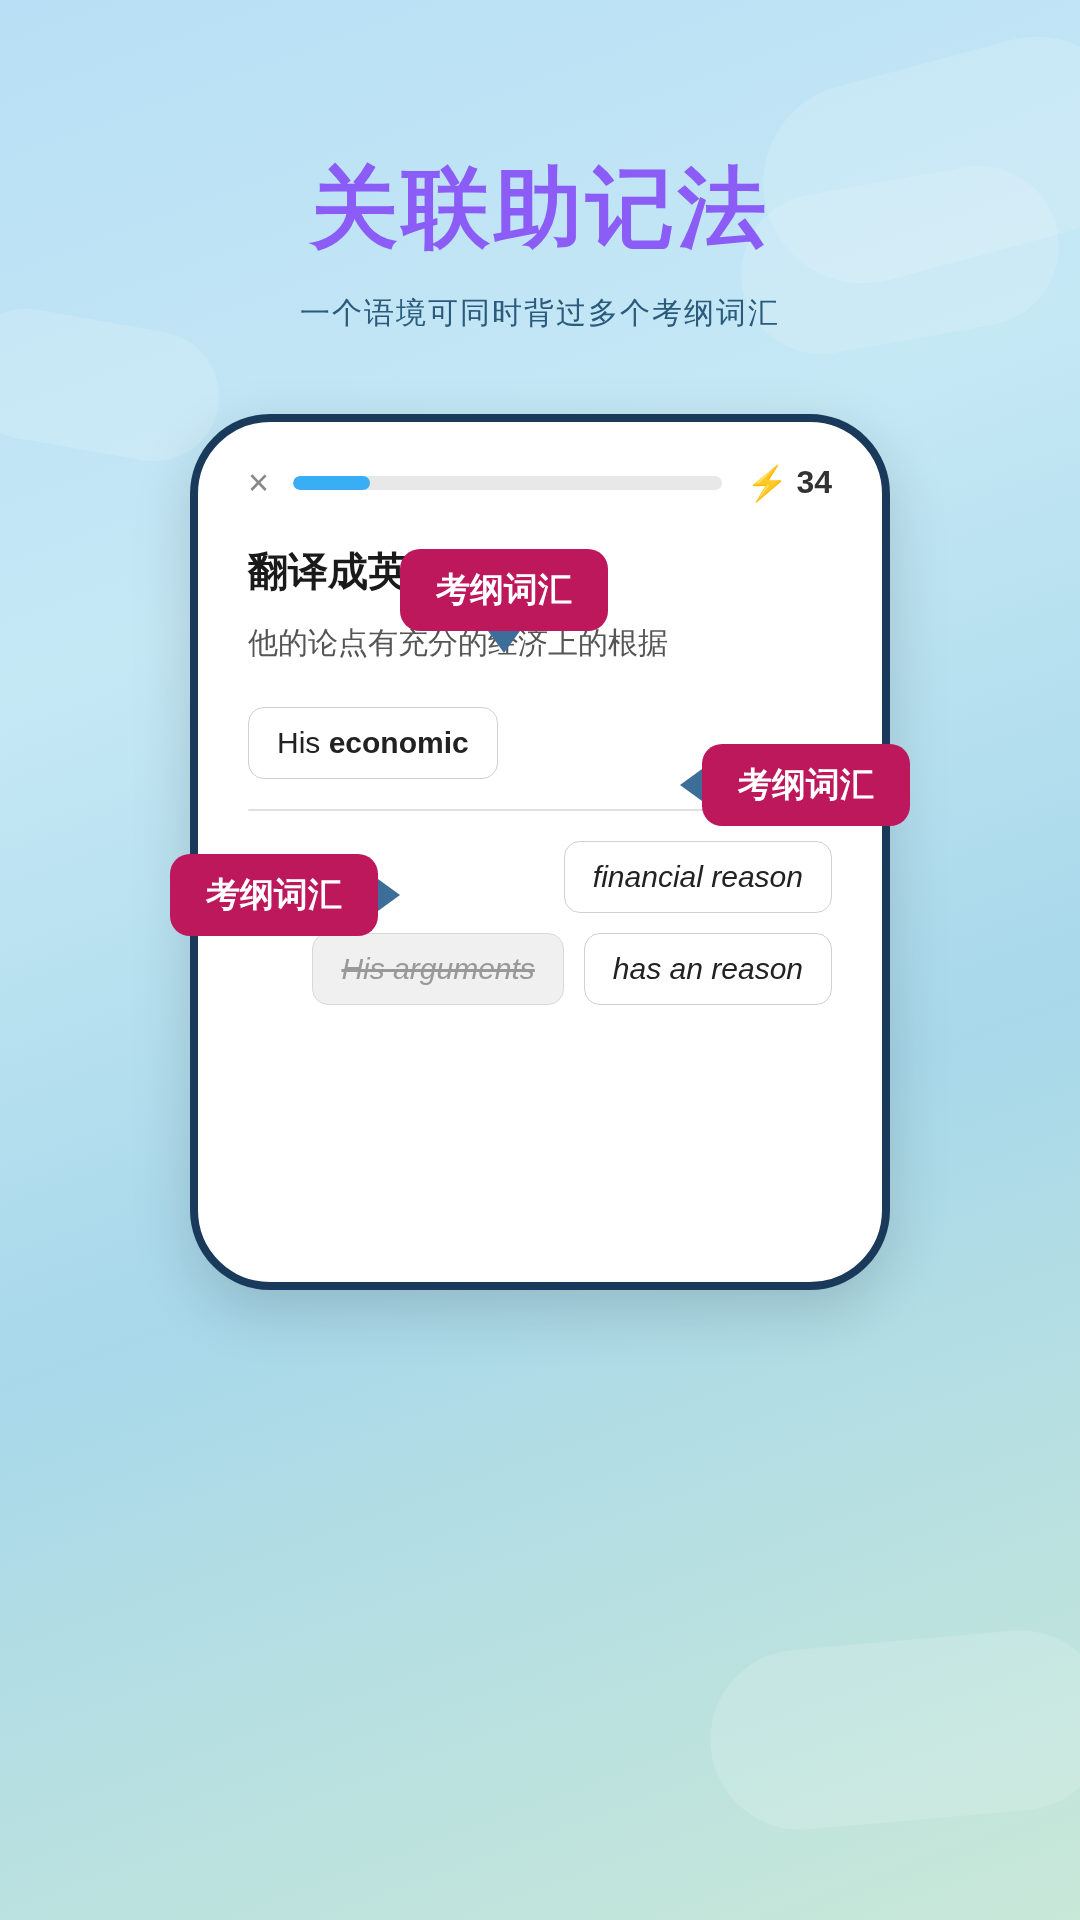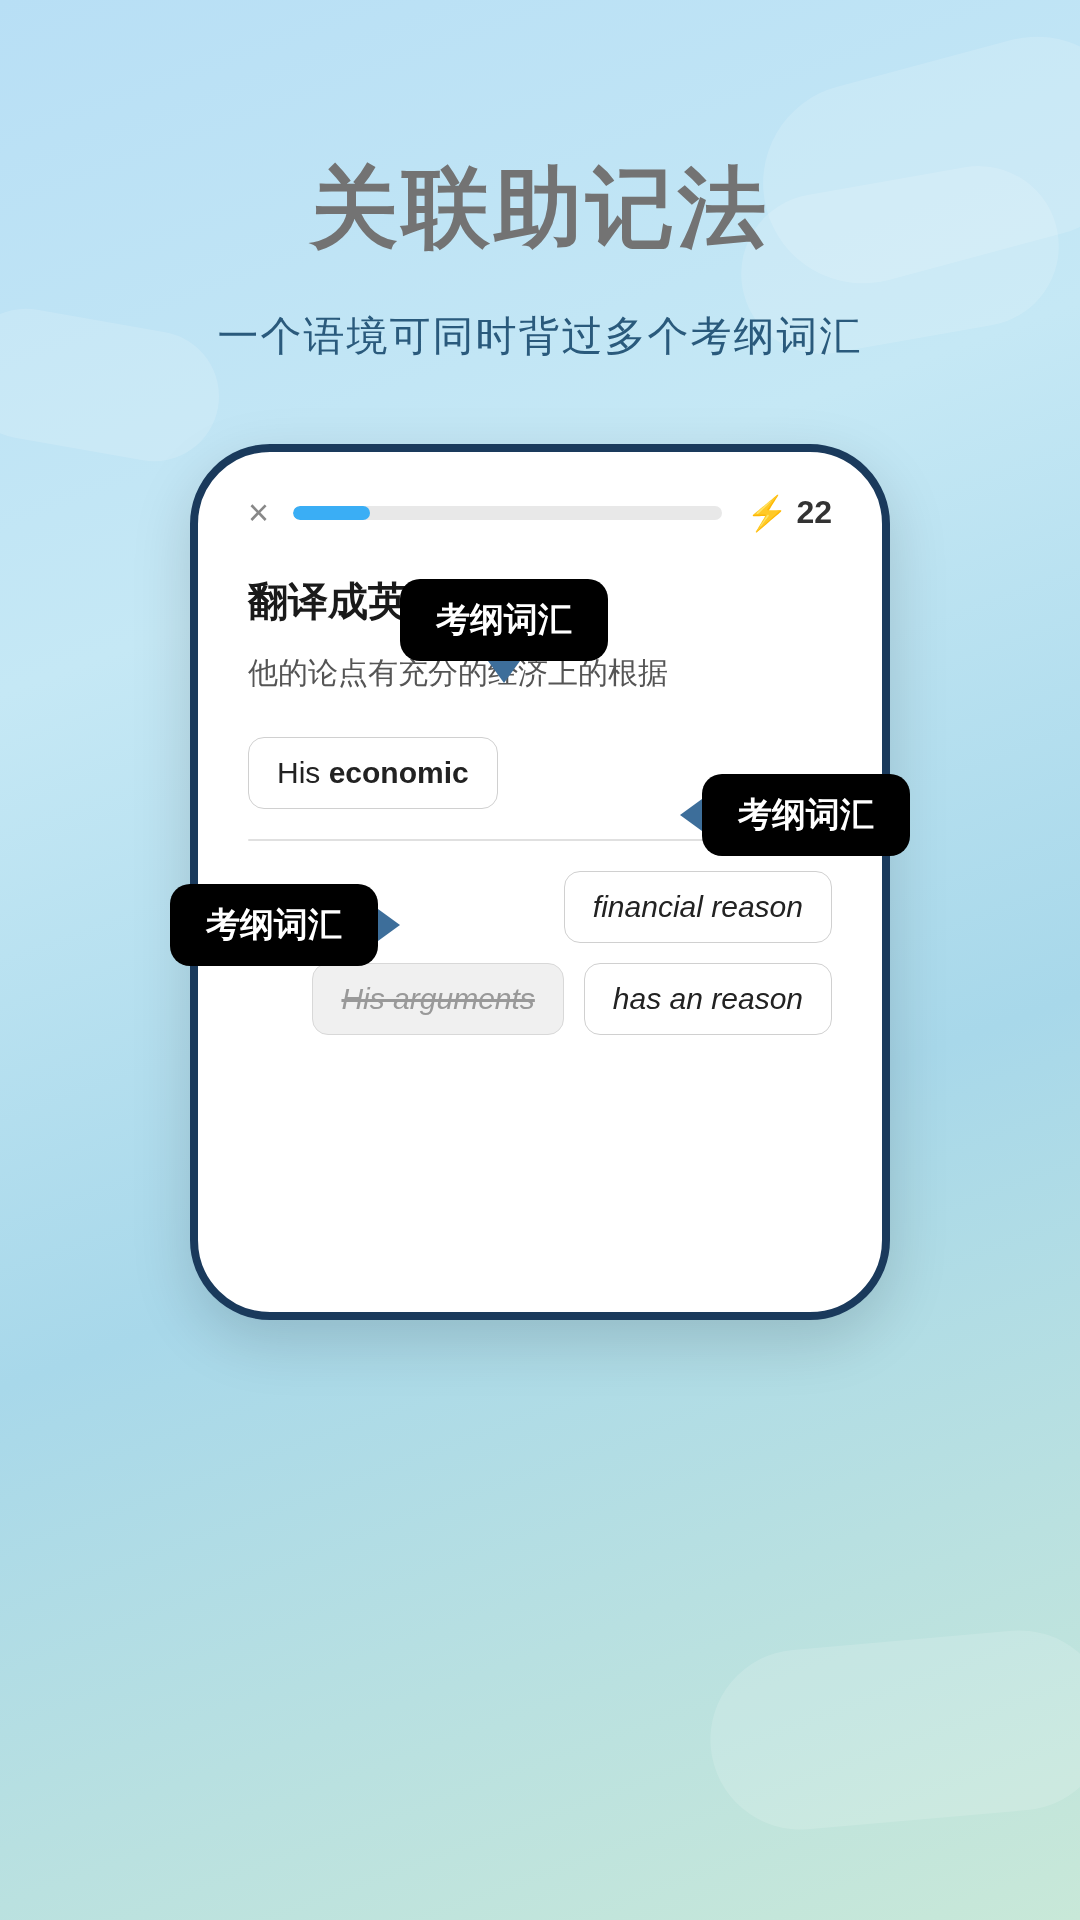--- a/index.html
+++ b/index.html
@@ -56,28 +56,28 @@
     }
 
     .title-section {
       margin-top: 160px;
       text-align: center;
     }
 
     .main-title {
       font-size: 88px;
       font-weight: 900;
-      color: #737373;
+      color: #8b5cf6;
       letter-spacing: 4px;
       line-height: 1.1;
     }
 
     .subtitle {
-      margin-top: 52px;
-      font-size: 41px;
+      margin-top: 36px;
+      font-size: 30px;
       color: #2a5a7c;
       font-weight: 400;
       letter-spacing: 2px;
     }
 
     
     .phone-wrapper {
       position: relative;
       margin-top: 80px;
       width: 700px;
@@ -213,21 +213,21 @@
       font-size: 30px;
       color: #999;
       cursor: pointer;
       white-space: nowrap;
       text-decoration: line-through;
     }
 
     
     .tooltip-bubble {
       position: absolute;
-      background: #000000;
+      background: #be185d;
       color: white;
       border-radius: 20px;
       padding: 18px 36px;
       font-size: 34px;
       font-weight: 600;
       white-space: nowrap;
       z-index: 10;
     }
 
     .tooltip-bubble::after {
@@ -303,21 +303,21 @@
     <div class="phone-frame">
       <div class="phone-inner">
 
         <div class="top-bar">
           <span class="close-btn">×</span>
           <div class="progress-bar-container">
             <div class="progress-bar-fill"></div>
           </div>
           <div class="score-area">
             <span class="lightning-icon">⚡</span>
-            <span>22</span>
+            <span>34</span>
           </div>
         </div>
 
         <div class="question-label">翻译成英文</div>
         <div class="question-text">他的论点有充分的经济上的根据</div>
 
         <div class="answer-row">
           <div class="answer-option">
             His <span class="bold-word">economic</span>
           </div>

